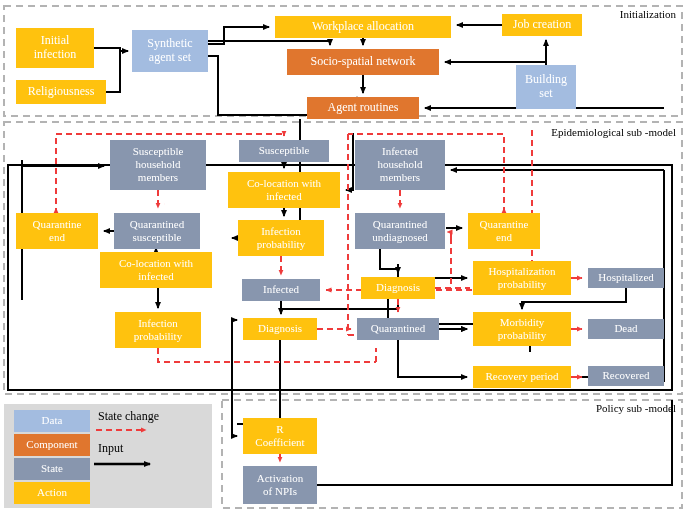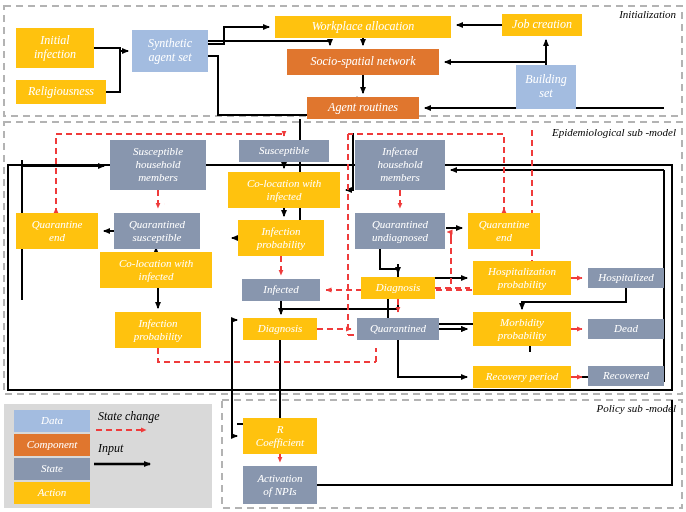--- a/index.html
+++ b/index.html
@@ -1,18 +1,18 @@
 <!DOCTYPE html>
 <html><head>
 <meta charset="utf-8">
 <style>
   html,body{margin:0;padding:0;background:#ffffff;}
   body{width:686px;height:512px;overflow:hidden;
        font-family:"Liberation Serif", serif;}
-  #stage{position:relative;width:686px;height:456px;font-style:italic;}
+  #stage{position:relative;width:686px;height:456px;}
   svg{position:absolute;left:0;top:0;width:686px;height:512px;}
   .node-label{
       fill:#ffffff;
       font-family:"Liberation Serif", serif;
       text-anchor:middle;
       dominant-baseline:middle;
   }
   .section-label{
       fill:#000000;
       font-family:"Liberation Serif", serif;

